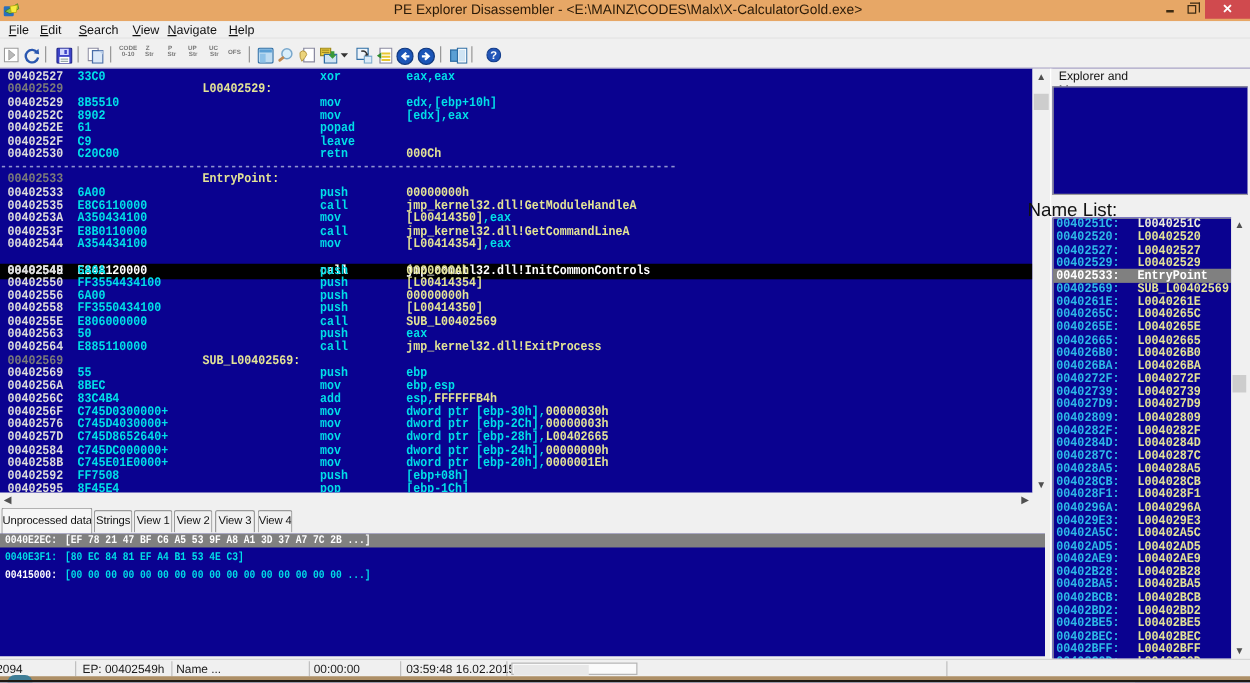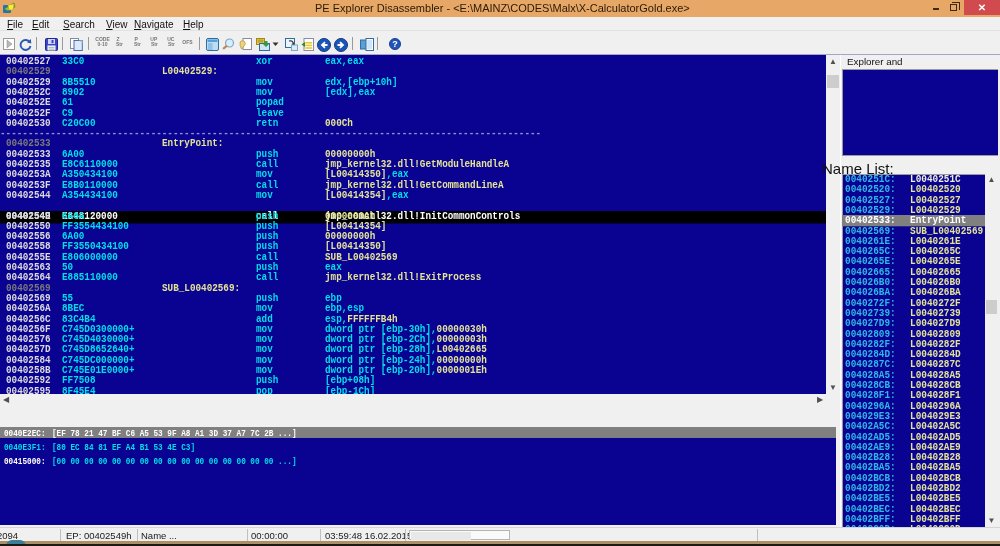--- a/index.html
+++ b/index.html
@@ -303,20 +303,28 @@
 <div class="nr" style="top:329.6px"><span style="left:3px" class="na">00402BEC:</span><span style="left:68px" class="ny">L00402BEC</span></div>
 <div class="nr" style="top:339.9px"><span style="left:3px" class="na">00402BFF:</span><span style="left:68px" class="ny">L00402BFF</span></div>
 <div class="nr" style="top:350.2px"><span style="left:3px" class="na">00402C0D:</span><span style="left:68px" class="ny">L00402C0D</span></div>
   </div>
   <div id="nsb">
     <div class="arr" style="top:0">▲</div>
     <div class="thumb"></div>
     <div class="arr" style="bottom:0">▼</div>
   </div>
 
+  <div id="tabbar">
+    <div class="tab act" style="left:1px;width:73px">Unprocessed data</div>
+    <div class="tab" style="left:75px;width:31px">Strings</div>
+    <div class="tab" style="left:107px;width:31px">View 1</div>
+    <div class="tab" style="left:139px;width:31px">View 2</div>
+    <div class="tab" style="left:172px;width:32px">View 3</div>
+    <div class="tab" style="left:206px;width:28px">View 4</div>
+  </div>
 
   <div id="hex">
     <div class="hr grey" style="top:0">
       <span class="hw" style="left:4px">0040E2EC:</span>
       <span class="hw" style="left:52px">[EF 78 21 47 BF C6 A5 53 9F A8 A1 3D 37 A7 7C 2B ...]</span>
     </div>
     <div class="hr" style="top:14px">
       <span class="hc" style="left:4px">0040E3F1:</span>
       <span class="hc" style="left:52px">[80 EC 84 81 EF A4 B1 53 4E C3]</span>
     </div>

